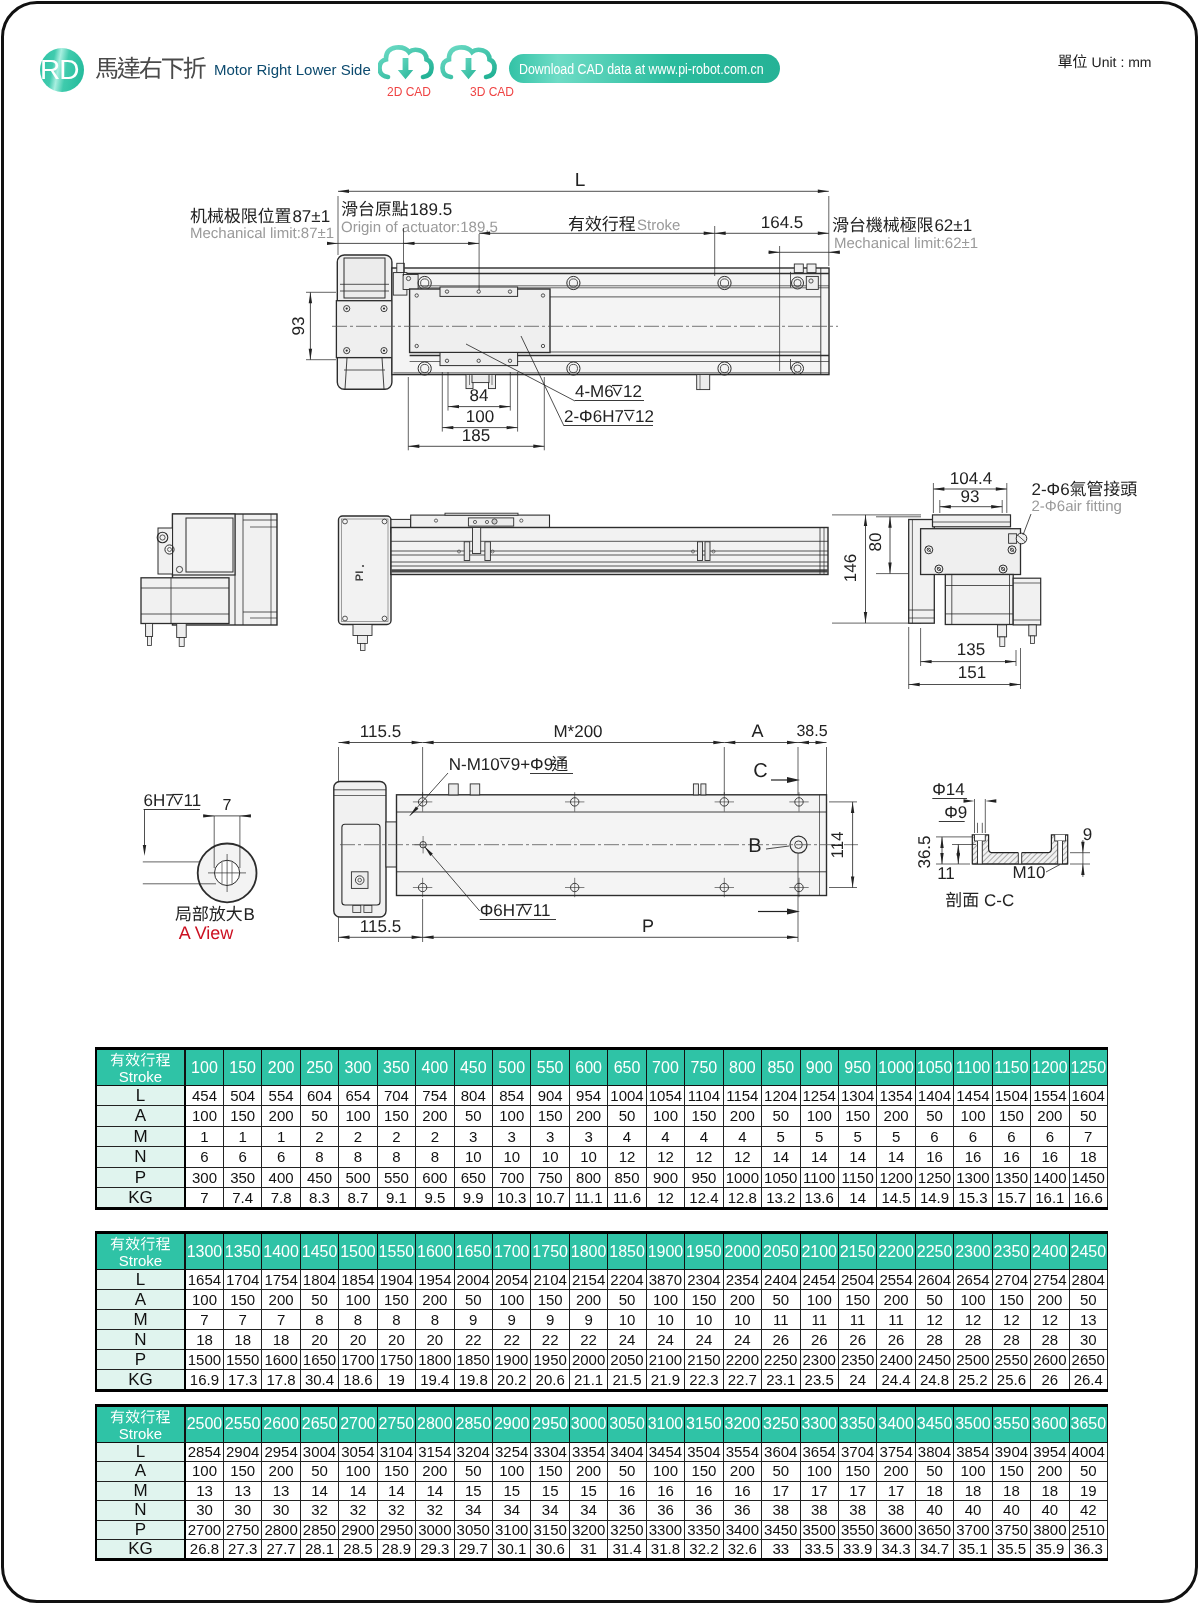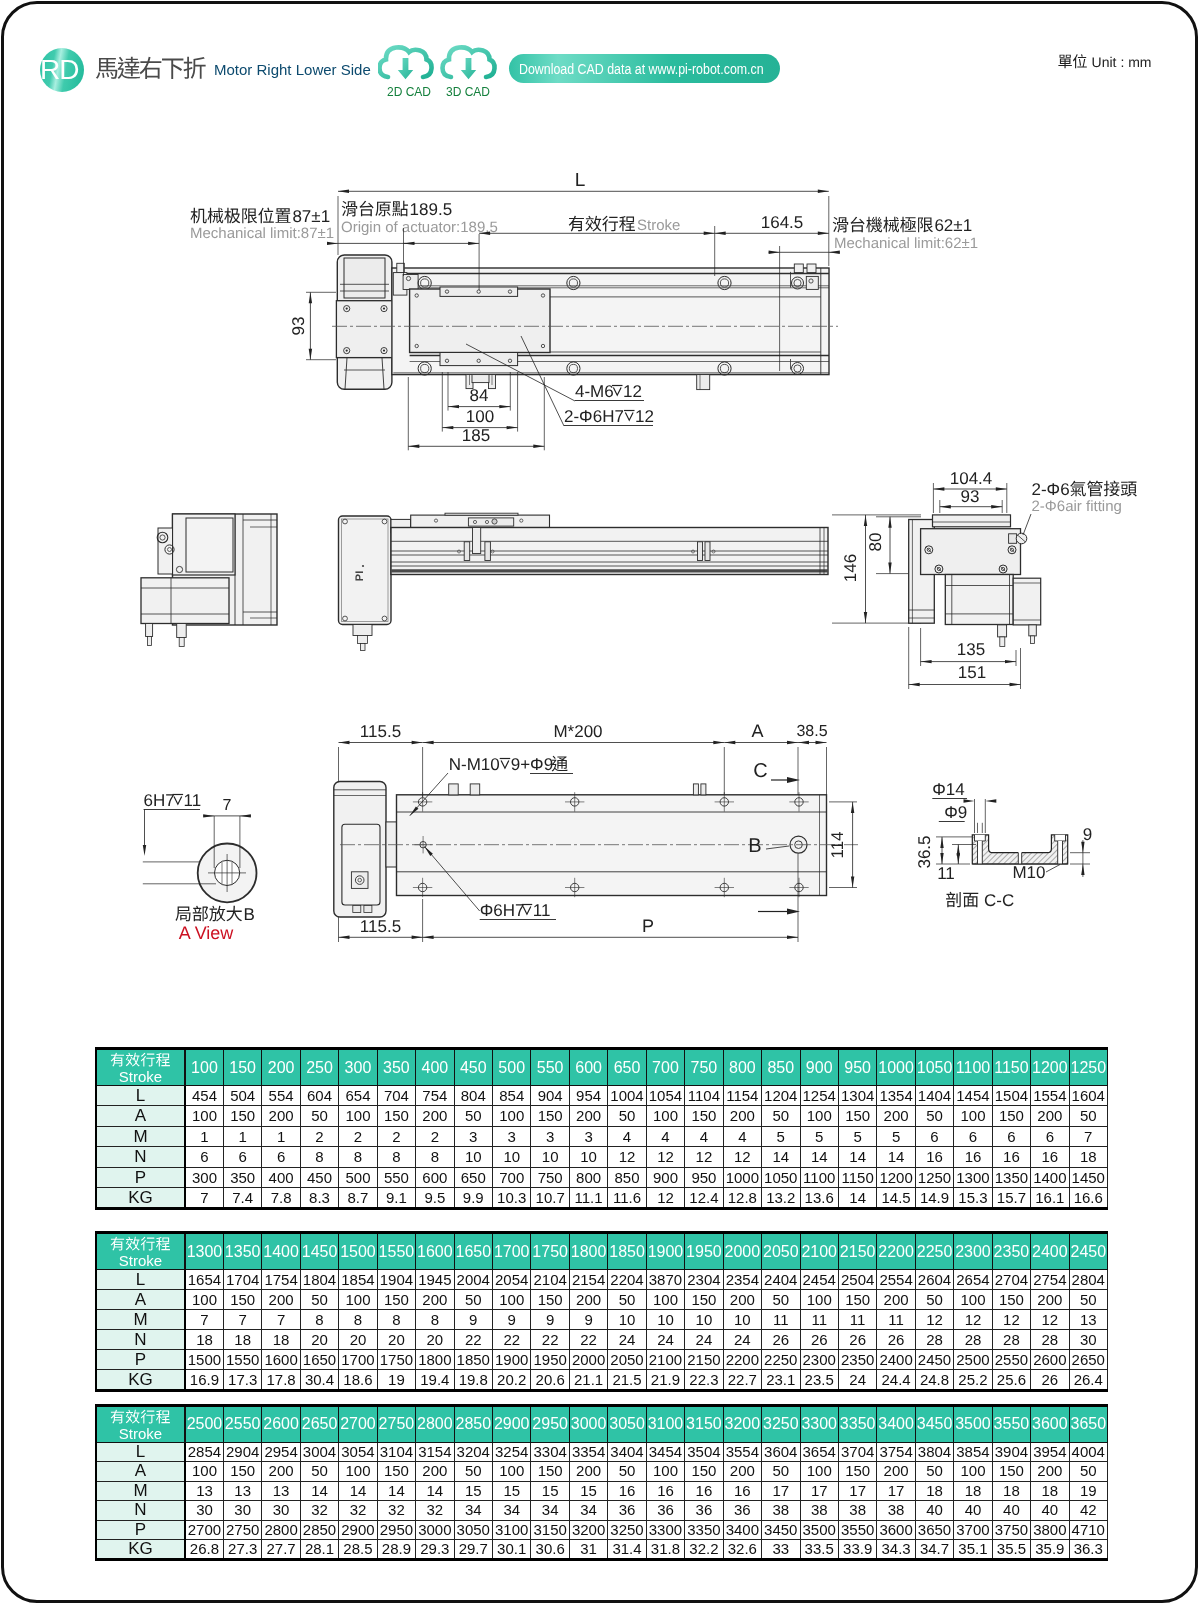--- a/index.html
+++ b/index.html
@@ -2,21 +2,21 @@
 <html><head><meta charset="utf-8"><title>RD</title><style>
 *{margin:0;padding:0;box-sizing:border-box}
 svg{-webkit-font-smoothing:antialiased;text-rendering:optimizeLegibility}
 svg text{text-rendering:geometricPrecision}
 html,body{width:1200px;height:1605px;background:#fff;font-family:"Liberation Sans",sans-serif;position:relative;overflow:hidden;-webkit-font-smoothing:antialiased}
 .frame{position:absolute;left:1px;top:1px;width:1197px;height:1602px;border:3px solid #111;border-radius:36px}
 .logo{position:absolute;left:40px;top:48px;width:44px;height:44px;border-radius:50%;
   background:linear-gradient(100deg,#2cc2a4 0%,#40cbae 30%,#a9efe0 42%,#3fcbad 58%,#1fb899 100%);
   color:#fff;font-size:28px;line-height:44px;letter-spacing:-1px}
 .en{position:absolute;left:214px;top:61px;font-size:15px;color:#0c4a6e}
-.cad{position:absolute;top:85px;font-size:12px;color:#15803d;width:56px;text-align:center}
+.cad{position:absolute;top:85px;font-size:12px;color:#ef4444;width:56px;text-align:center}
 .pill{position:absolute;left:509px;top:54px;width:271px;height:29px;border-radius:15px;
   background:linear-gradient(90deg,#33c2a6 0%,#6edcc6 18%,#2bbc9e 60%,#25b296 100%);
   color:#fff;text-align:center;line-height:29px}
 .pill{text-align:right}
 .pill span{display:inline-block;font-size:15.5px;transform:scaleX(0.8);transform-origin:left center;margin-left:10px;white-space:nowrap}
 table.spec{position:absolute;left:95px;border-collapse:collapse;table-layout:fixed;width:1013px;
   border-top:3px solid #000;border-bottom:3px solid #000;border-left:2px solid #000;border-right:1px solid #000}
 table.spec td{border:1px solid #222;text-align:center;font-size:15px;color:#111;height:19.4px;line-height:19.4px;padding:0;
   white-space:nowrap;overflow:hidden}
 table.spec tr.hd td{background:#2fc3a6;color:#fff;font-size:16px;height:35px;border-color:#111}
@@ -37,21 +37,21 @@
         <stop offset="1" stop-color="#1fb093"></stop>
   </linearGradient>
  </defs>
  <g id="cloud1">
   <path d="M10,34 Q1.5,33 1.5,25 Q1.5,18 8,16.5 Q7.5,6 18,4.5 Q27,3.5 31,9 Q35,5.5 42,7.5 Q48.5,9.5 48.5,16.5 Q54,18.5 53.5,25.5 Q53,33 45,34" fill="none" stroke="url(#cg)" stroke-width="4.6" stroke-linecap="round"></path>
   <path d="M23.5,14 h8 v12 h6 L27.5,38 L17.5,26 h6 Z" fill="url(#cg)" stroke="#fff" stroke-width="2.2"></path>
  </g>
  <use href="#cloud1" x="63"></use>
 </svg>
 <div class="cad" style="left:381px">2D CAD</div>
-<div class="cad" style="left:440px">3D CAD</div>
+<div class="cad" style="left:464px">3D CAD</div>
 <div class="pill"><span>Download CAD data at www.pi-robot.com.cn</span></div>
 <svg style="position:absolute;left:0;top:0" width="1200" height="1010" viewBox="0 0 1200 1010">
     <defs>
       <pattern id="h45" patternUnits="userSpaceOnUse" width="4" height="4" patternTransform="rotate(45)">
         <rect width="4" height="4" fill="#f1f1f1"></rect>
         <line x1="0" y1="0" x2="0" y2="4" stroke="#555" stroke-width="0.9"></line>
       </pattern>
     </defs>
     <path d="M466 169C493 112 517 36 525 -11L588 7C580 53 553 127 525 183ZM628 184C662 142 698 83 713 45L771 71C756 108 718 165 682 206ZM294 163C310 99 323 17 324 -37L392 -26C390 28 376 110 357 173ZM150 198C134 110 99 21 36 -32L98 -71C165 -13 197 86 216 180ZM474 405V306H240V405ZM166 791V240H854C842 80 830 16 811 -3C803 -12 794 -13 775 -13C757 -14 710 -13 661 -8C672 -28 681 -57 682 -77C733 -81 783 -81 809 -78C838 -76 857 -70 875 -50C903 -20 917 63 931 273C932 285 933 306 933 306H548V405H835V467H548V564H835V626H548V725H870V791ZM474 467H240V564H474ZM474 626H240V725H474Z" fill="#4a4a4a" transform="translate(95.0,77.0) scale(0.024000,-0.024000)"></path>
     <path d="M81 807C123 757 175 688 199 645L258 684C233 726 182 790 139 840ZM584 840V764H369V708H584V633H311V574H481L425 560C445 529 464 487 469 458H334V401H585V332H366V276H585V202H322V144H585V33H659V144H931V202H659V276H883V332H659V401H924V458H757C775 486 796 524 817 561L770 574H936V633H658V708H874V764H658V840ZM482 458 539 473C532 501 512 543 490 574H741C730 544 711 502 695 473L742 458ZM61 284C69 292 95 299 120 299H213C183 144 119 33 31 -30C46 -40 71 -66 82 -81C130 -45 172 6 206 72C285 -43 412 -64 616 -64C726 -64 853 -62 947 -56C951 -36 960 -1 972 15C869 5 722 1 617 1C426 2 298 17 234 133C258 195 277 266 289 348L255 361L242 360H140C192 429 261 534 298 592L249 614L238 609H46V546H193C155 484 101 404 80 382C64 363 48 356 33 352C42 337 56 302 61 284Z" fill="#4a4a4a" transform="translate(116.9,77.0) scale(0.024000,-0.024000)"></path>
@@ -800,21 +800,21 @@
         <td>2450</td>
       </tr>
       <tr>
         <td class="lbl2">L</td>
         <td>1654</td>
         <td>1704</td>
         <td>1754</td>
         <td>1804</td>
         <td>1854</td>
         <td>1904</td>
-        <td>1945</td>
+        <td>1954</td>
         <td>2004</td>
         <td>2054</td>
         <td>2104</td>
         <td>2154</td>
         <td>2204</td>
         <td>3870</td>
         <td>2304</td>
         <td>2354</td>
         <td>2404</td>
         <td>2454</td>
@@ -1126,21 +1126,21 @@
         <td>3350</td>
         <td>3400</td>
         <td>3450</td>
         <td>3500</td>
         <td>3550</td>
         <td>3600</td>
         <td>3650</td>
         <td>3700</td>
         <td>3750</td>
         <td>3800</td>
-        <td>4710</td>
+        <td>2510</td>
       </tr>
       <tr>
         <td class="lbl2">KG</td>
         <td>26.8</td>
         <td>27.3</td>
         <td>27.7</td>
         <td>28.1</td>
         <td>28.5</td>
         <td>28.9</td>
         <td>29.3</td>

